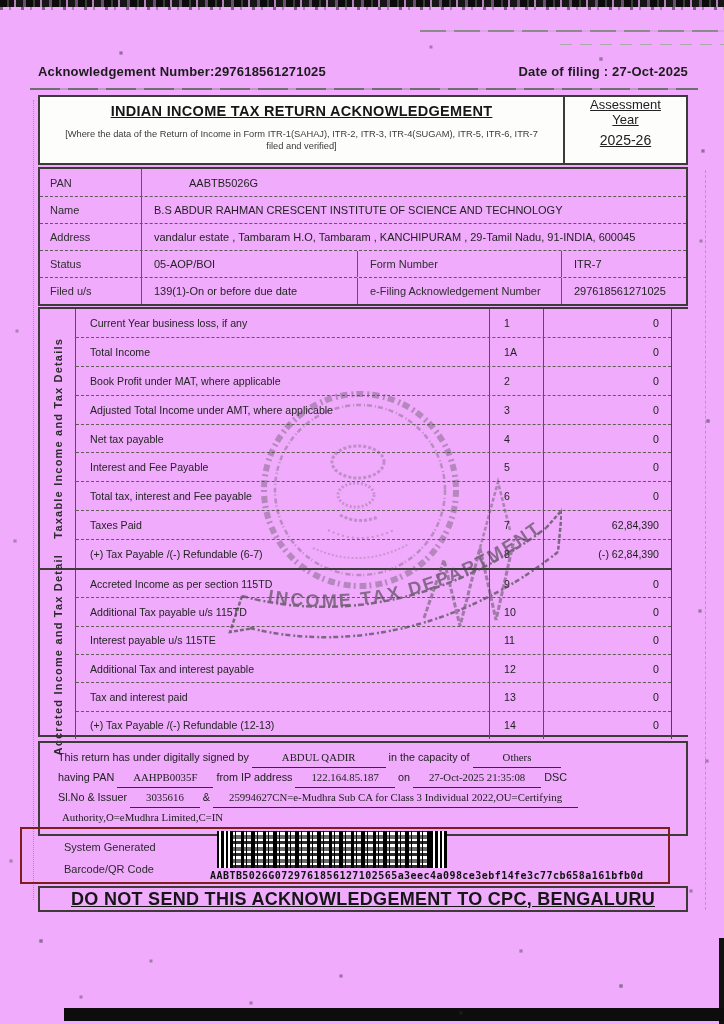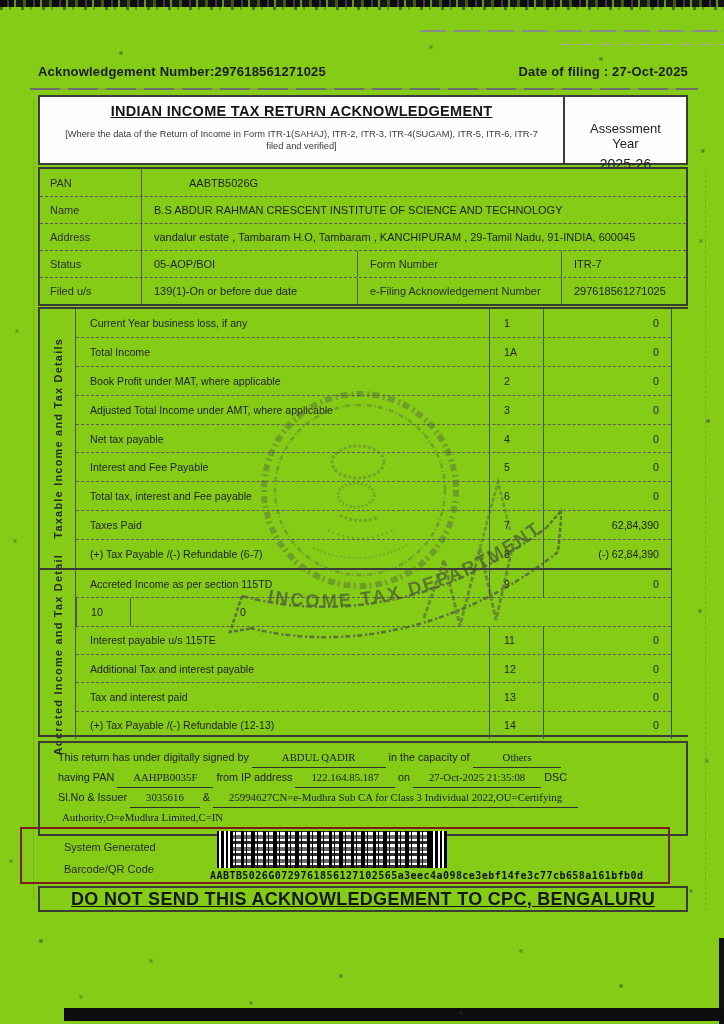--- a/index.html
+++ b/index.html
@@ -1,18 +1,18 @@
 <!DOCTYPE html>
 <html><head>
 <meta charset="utf-8">
 <style>
   * { margin:0; padding:0; box-sizing:border-box; }
   html,body { background:#ffffff; }
   body { font-family:"Liberation Sans", sans-serif; color:#242424; }
-  .page { position:relative; width:724px; height:1024px; background:#84cc16; overflow:hidden; }
+  .page { position:relative; width:724px; height:1024px; background:#f0abfc; overflow:hidden; }
 
   
   .scan-top-noise { position:absolute; left:0; top:0; width:724px; height:7px;
     background:repeating-linear-gradient(90deg,#0b0b0b 0 7px, #3c3c3c 7px 9px, #101010 9px 14px, rgba(0,0,0,.25) 14px 16px, #161616 16px 23px, rgba(0,0,0,.55) 23px 26px);
   }
   .scan-top-noise2 { position:absolute; left:0; top:7px; width:724px; height:3px;
     background:repeating-linear-gradient(90deg, rgba(20,20,20,.5) 0 3px, transparent 3px 9px, rgba(20,20,20,.3) 9px 11px, transparent 11px 21px); }
   .scan-line-tr1 { position:absolute; left:420px; top:30px; width:304px; height:2px;
     background:repeating-linear-gradient(90deg,#8b8b8b 0 26px, rgba(139,139,139,.2) 26px 34px); }
   .scan-line-tr2 { position:absolute; left:560px; top:44px; width:164px; height:1px;
@@ -40,21 +40,21 @@
   .topbar .t { font-size:13px; font-weight:bold; letter-spacing:.2px; color:#1c1c1c; }
   .rule { position:absolute; left:30px; top:88px; width:668px; height:2px;
     background:repeating-linear-gradient(90deg,#6e6e6e 0 30px, rgba(110,110,110,.35) 30px 38px); }
 
   
   .title-box { position:absolute; left:38px; top:95px; width:650px; height:70px;
     border:2px solid #3d3b38; display:flex; background:#fdfdfc; }
   .title-left { width:525px; border-right:2px solid #3d3b38; text-align:center; padding-top:6px; }
   .title-main { font-size:14.5px; font-weight:bold; text-decoration:underline; letter-spacing:.3px; color:#161616; }
   .title-sub { font-size:9.3px; line-height:11.5px; color:#3a3a3a; margin-top:10px; }
-  .title-right { flex:1; text-align:center; font-size:13px; color:#222; padding-top:24px; line-height:15px; }
+  .title-right { flex:1; text-align:center; font-size:13px; color:#222; padding-top:0; line-height:15px;text-decoration:underline; }
   .ay-value { font-size:14px; margin-top:6px; }
 
   
   .info-table { position:absolute; left:38px; top:167px; width:650px; border:2px solid #3d3b38; font-size:11px; }
   .irow { display:flex; min-height:27px; align-items:center; border-top:1px dashed #5d5a55; }
   .irow:first-child { border-top:none;gap:35px; }
   .ilabel { width:102px; padding-left:10px; border-right:1px solid #5d5a55; align-self:stretch; display:flex; align-items:center; color:#2e2e2e; }
   .ival { flex:1; padding-left:12px; color:#1f1f1f; }
   .icell-mid { width:216px; padding-left:12px; border-right:1px solid #5d5a55; align-self:stretch; display:flex; align-items:center; }
   .icell-lab2 { width:204px; padding-left:12px; border-right:1px solid #5d5a55; align-self:stretch; display:flex; align-items:center; color:#2e2e2e; }
@@ -222,20 +222,21 @@
         <div class="vstrip">
           <div class="vtext">Accreted Income and Tax Detail</div>
         </div>
         <div class="rows">
           <div class="mrow">
             <div class="mlabel">Accreted Income as per section 115TD</div>
             <div class="mno">9</div>
             <div class="mval">0</div>
           </div>
           <div class="mrow">
+            <div class="mlabel">Additional Tax payable u/s 115TD</div>
             <div class="mno">10</div>
             <div class="mval">0</div>
           </div>
           <div class="mrow">
             <div class="mlabel">Interest payable u/s 115TE</div>
             <div class="mno">11</div>
             <div class="mval">0</div>
           </div>
           <div class="mrow">
             <div class="mlabel">Additional Tax and interest payable</div>

